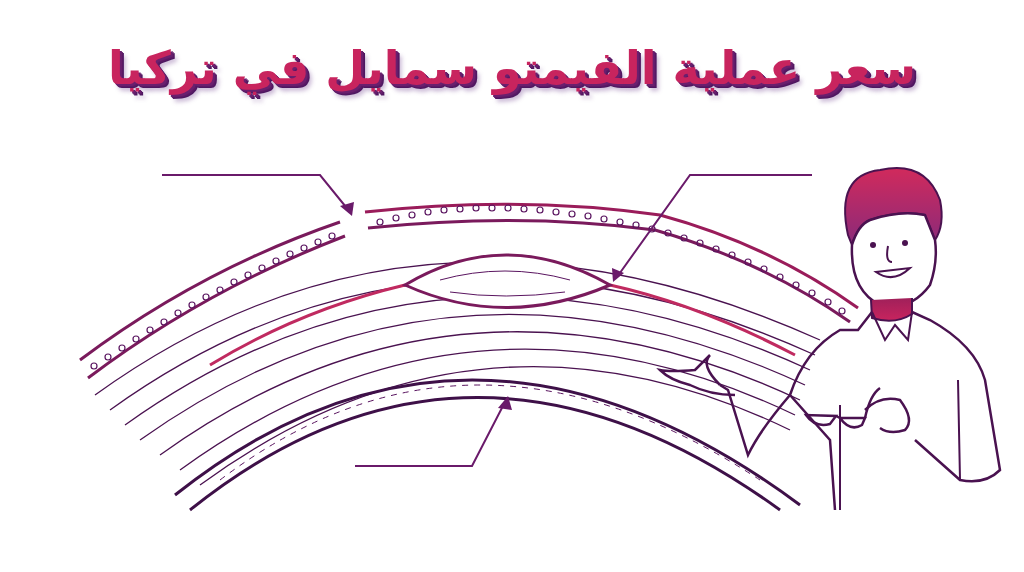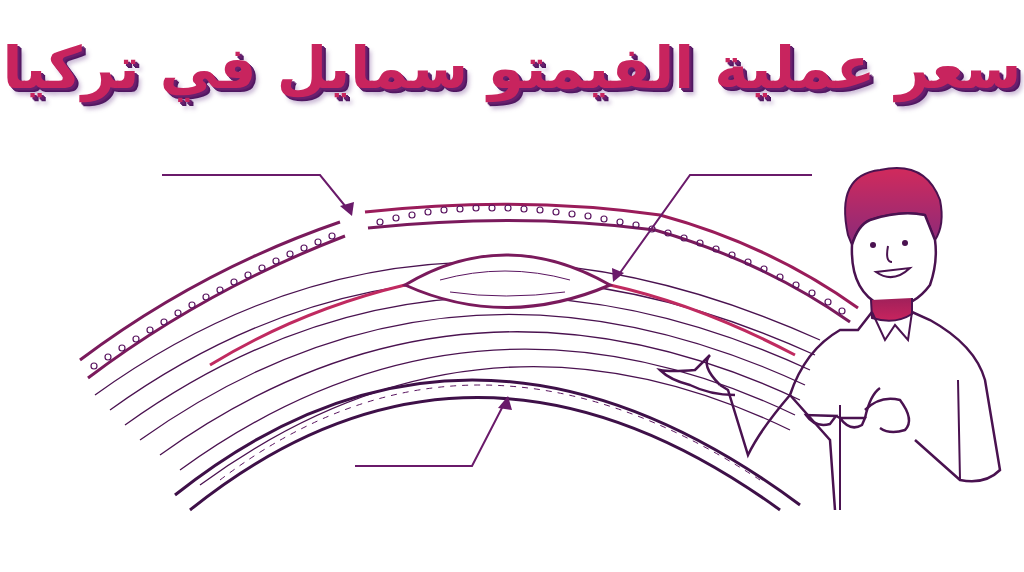--- a/index.html
+++ b/index.html
@@ -1,18 +1,18 @@
 <!DOCTYPE html>
 <html><head>
 <meta charset="utf-8">
 <style>
   html,body{margin:0;padding:0;background:#ffffff;}
   body{width:1024px;height:572px;position:relative;overflow:hidden;font-family:"DejaVu Sans",sans-serif;}
   .title{position:absolute;left:0;top:28px;width:1024px;text-align:center;direction:rtl;
-    font-family:"DejaVu Sans",sans-serif;font-weight:bold;font-size:58px;line-height:80px;
+    font-family:"DejaVu Sans",sans-serif;font-weight:bold;font-size:46px;line-height:80px;
     color:#c8245e;letter-spacing:1px;
     text-shadow:2px 2px 0 #6a1f6e,3px 3px 0 #5a1a66,4px 4px 0 #4e1760,6px 7px 4px rgba(110,60,140,0.35);}
   svg.art{position:absolute;left:0;top:0;}
 </style>
 </head>
 <body>
 
 <div class="title">سعر عملية الفيمتو سمايل في تركيا</div>
 
 <svg class="art" width="1024" height="572" viewBox="0 0 1024 572">

